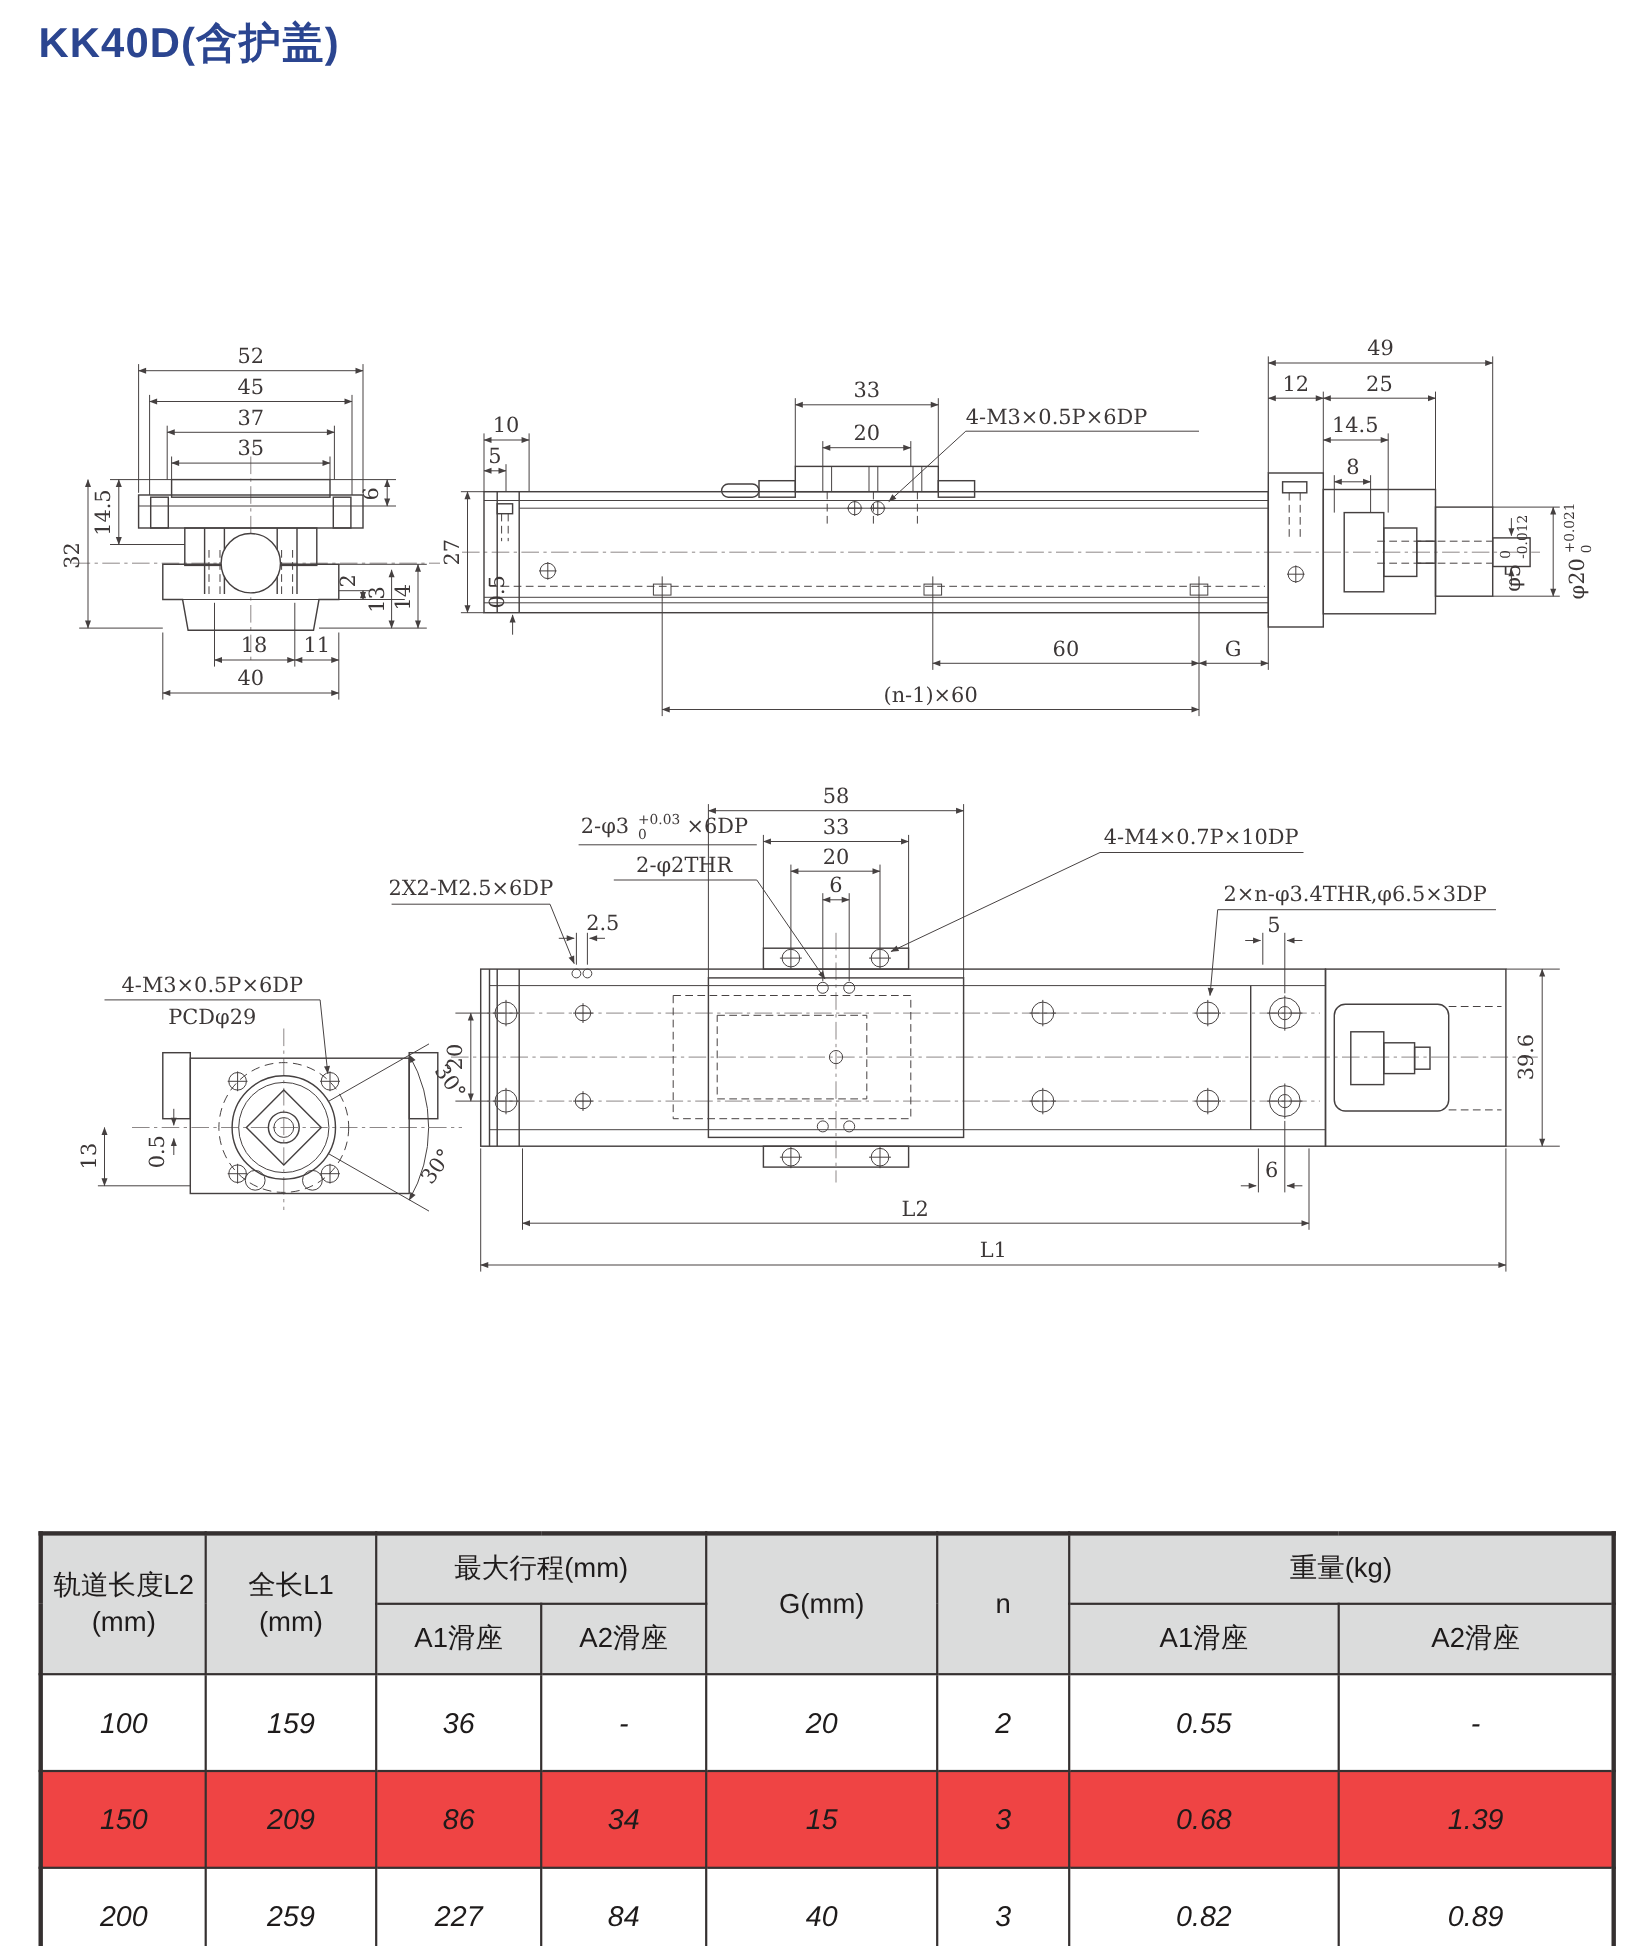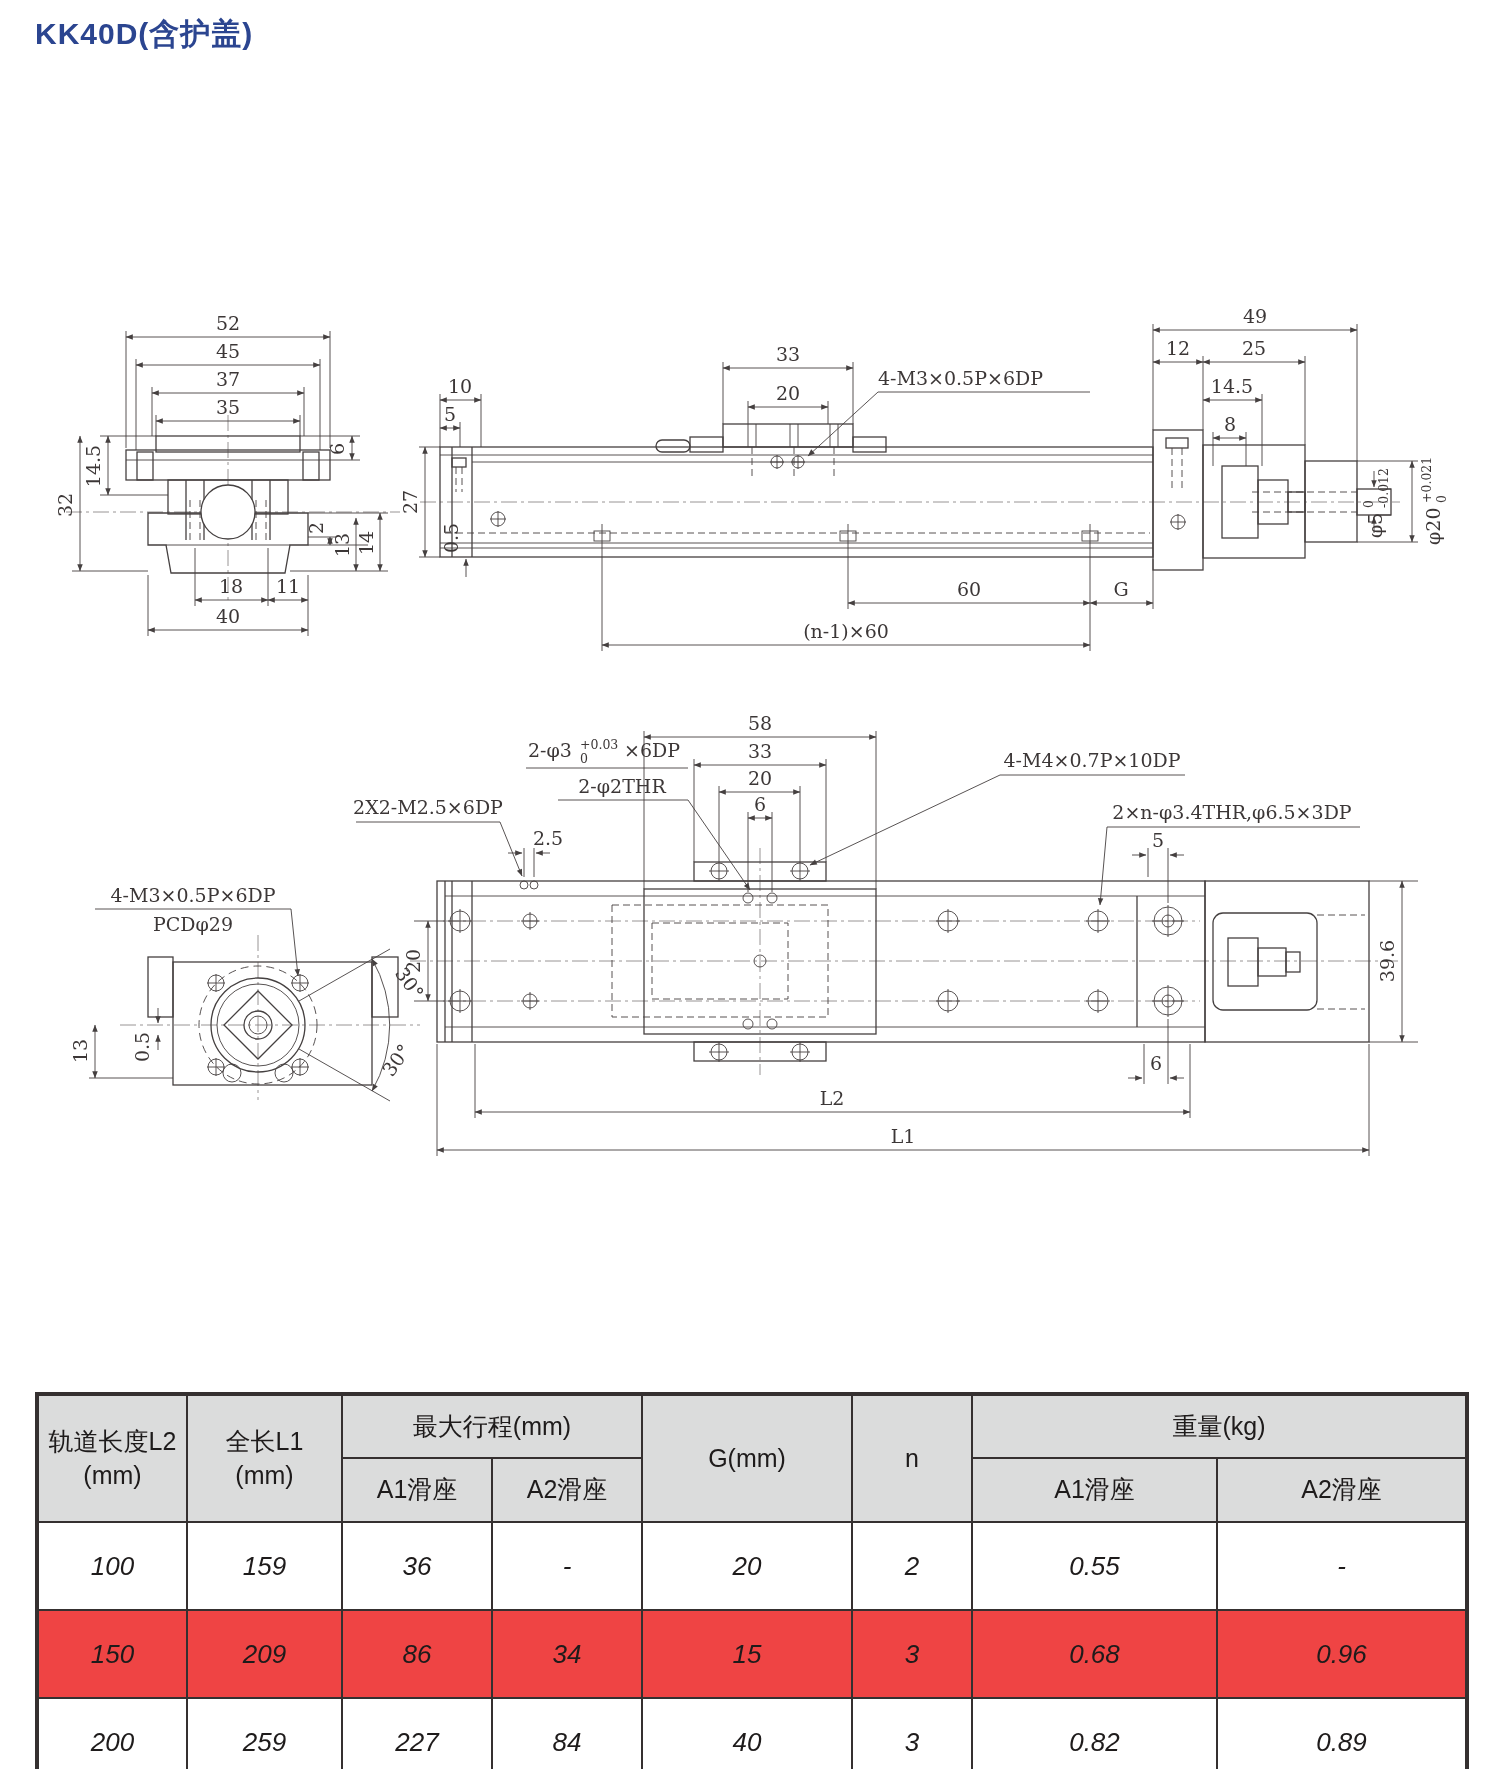--- a/index.html
+++ b/index.html
@@ -1,17 +1,17 @@
 <!DOCTYPE html>
 <html><head>
 <meta charset="utf-8">
 <style>
   html,body{margin:0;padding:0;background:#ffffff;}
   body{width:1499px;height:1769px;position:relative;font-family:"Liberation Sans",sans-serif;}
-  #title{position:absolute;left:35px;top:14px;font-size:30px;font-weight:bold;color:#2b4590;letter-spacing:1px;}
+  #title{position:absolute;left:35px;top:14px;font-size:38px;font-weight:bold;color:#2b4590;letter-spacing:1px;}
   svg{position:absolute;left:0;top:0;}
   .ol{fill:none;stroke:#454040;stroke-width:1.3;}
   .fw{fill:#ffffff;stroke:#454040;stroke-width:1.3;}
   .tl{fill:none;stroke:#454040;stroke-width:0.9;}
   .dl{fill:none;stroke:#454040;stroke-width:0.9;}
   .cl{fill:none;stroke:#7d7878;stroke-width:0.8;stroke-dasharray:16 4 3 4;}
   .hl{fill:none;stroke:#454040;stroke-width:0.9;stroke-dasharray:7 4;}
   text{fill:#3c3737;}
   .dim{font:19px "DejaVu Serif",serif;text-anchor:middle;}
   .lbl{font:19px "DejaVu Serif",serif;text-anchor:middle;}
@@ -504,21 +504,21 @@
       <td class="val">-</td>
     </tr>
     <tr class="stripe">
       <td class="val">150</td>
       <td class="val">209</td>
       <td class="val">86</td>
       <td class="val">34</td>
       <td class="val">15</td>
       <td class="val">3</td>
       <td class="val">0.68</td>
-      <td class="val">0.96</td>
+      <td class="val">1.39</td>
     </tr>
     <tr>
       <td class="val">200</td>
       <td class="val">259</td>
       <td class="val">227</td>
       <td class="val">84</td>
       <td class="val">40</td>
       <td class="val">3</td>
       <td class="val">0.82</td>
       <td class="val">0.89</td>

